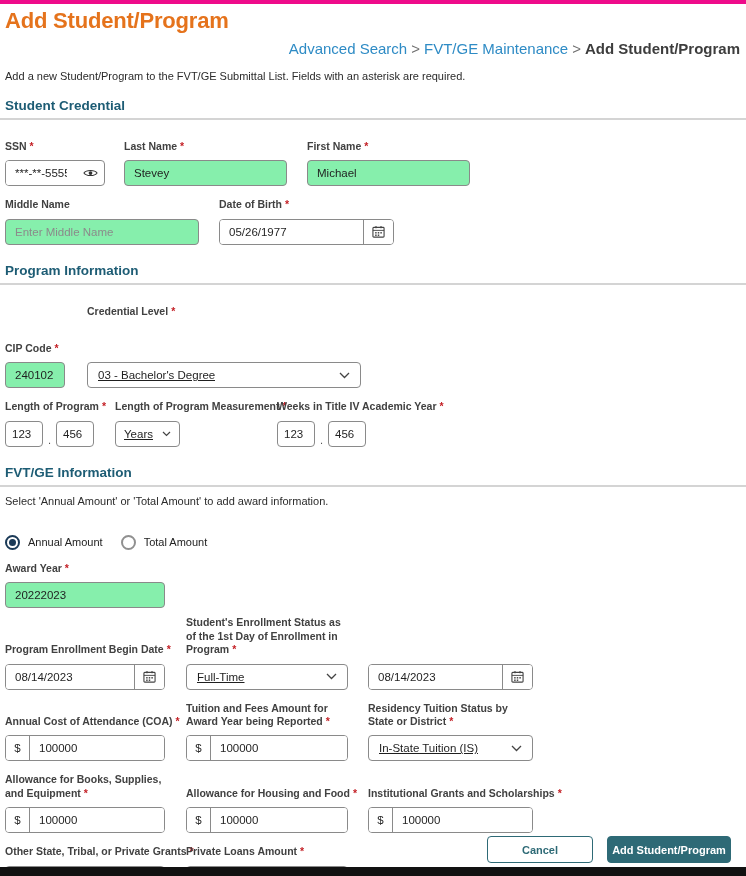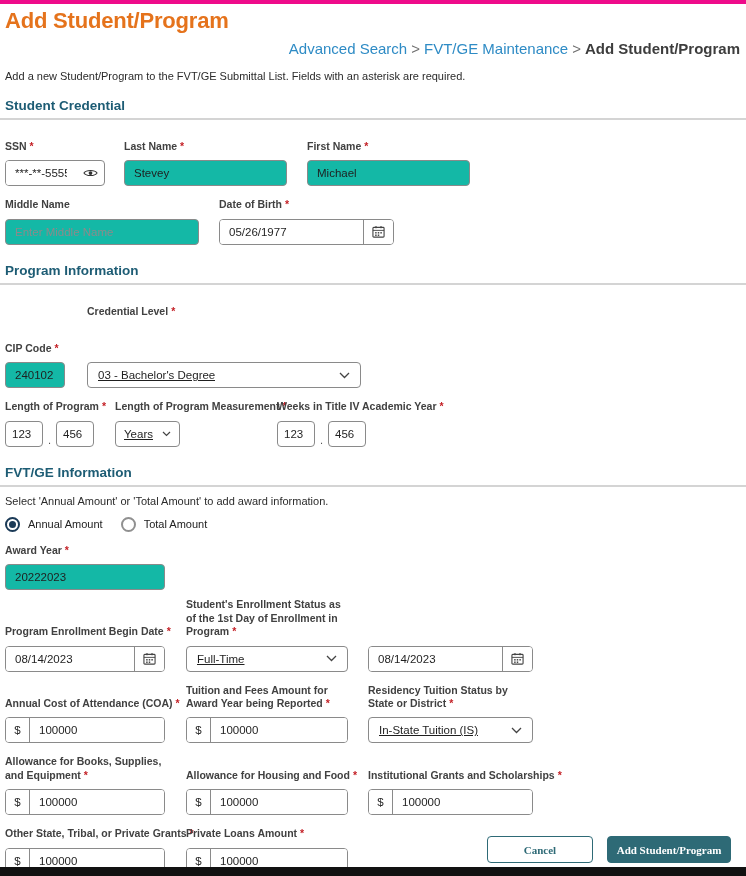--- a/index.html
+++ b/index.html
@@ -45,21 +45,21 @@
   .ml22 { margin-left: 22px; gap: 37px; }
 
   .lbl { font-size: 10.5px; font-weight: 700; color: #414141; line-height: 1.28; margin-bottom: 7px; }
   .lbl.nowrap { white-space: nowrap; }
   .req { color: #c31e24; margin-left: 3px; }
 
   input.txt {
     height: 26px; width: 100%;
     border: 1px solid #8a8a8a; border-radius: 4px;
     font-family: "Liberation Sans", sans-serif;
-    font-size: 11.5px; color: #1f1f1f; padding: 0 9px; background: #14b8a6;
+    font-size: 11.5px; color: #1f1f1f; padding: 0 9px; background: #86efac;
   }
   input.txt::placeholder { color: #8b8b8b; }
 
   .ibox {
     display: flex; align-items: center; height: 26px;
     border: 1px solid #8a8a8a; border-radius: 4px; background: #fff; overflow: hidden;
   }
   .ibox input {
     border: none; outline: none; flex: 1; min-width: 0; height: 100%;
     font-family: "Liberation Sans", sans-serif; font-size: 11.5px; color: #1f1f1f; padding: 0 9px;
@@ -77,29 +77,29 @@
     height: 26px; border: 1px solid #8a8a8a; border-radius: 4px;
     padding: 0 10px; font-size: 11.5px; color: #1f1f1f; background: #fff; cursor: pointer; text-decoration: underline;
   }
   .sbox .sval { overflow: hidden; white-space: nowrap; }
 
   .pair { display: flex; align-items: flex-end; }
   .pair input.num { width: 38px; height: 26px; border: 1px solid #8a8a8a; border-radius: 4px;
     font-family: "Liberation Sans", sans-serif; font-size: 11.5px; color: #1f1f1f; text-align: left; padding: 0 6px; }
   .pair .dot { margin: 0 5px 1px 5px; font-size: 11px; color: #555; }
 
-  .radio-row { display: flex; align-items: flex-start; margin-top: 10px; }
+  .radio-row { display: flex; align-items: flex-start; margin-top: 28px; }
   .radio { display: flex; align-items: center; margin-right: 18px; cursor: pointer; }
   .rcirc { width: 15px; height: 15px; border-radius: 50%; border: 2px solid #909090; position: relative; flex: none; background:#fff; }
   .rcirc.sel { border-color: #1b3a57; }
   .rcirc.sel::after { content: ""; position: absolute; left: 2px; top: 2px; width: 7px; height: 7px; border-radius: 50%; background: #1b3a57; }
   .rlabel { margin-left: 8px; font-size: 11px; color: #222; }
 
   .actions { position: absolute; right: 15px; bottom: 13px; display: flex; gap: 14px; }
-  .btn { height: 27px; border-radius: 4px; font-family: Liberation Serif, serif;
+  .btn { height: 27px; border-radius: 4px; font-family: Liberation Sans, sans-serif;
     font-size: 11px; font-weight: 700; display: flex; align-items: center; justify-content: center; cursor: pointer; }
   .btn-outline { width: 106px; background: #fff; border: 1px solid #2e6a76; color: #2e6a76; }
   .btn-primary { width: 124px; background: #2e6a76; border: 1px solid #2e6a76; color: #fff; }
 
   .icon-svg { display: block; }
 </style>
 </head>
 <body>
 
 <div class="top-accent"></div>

